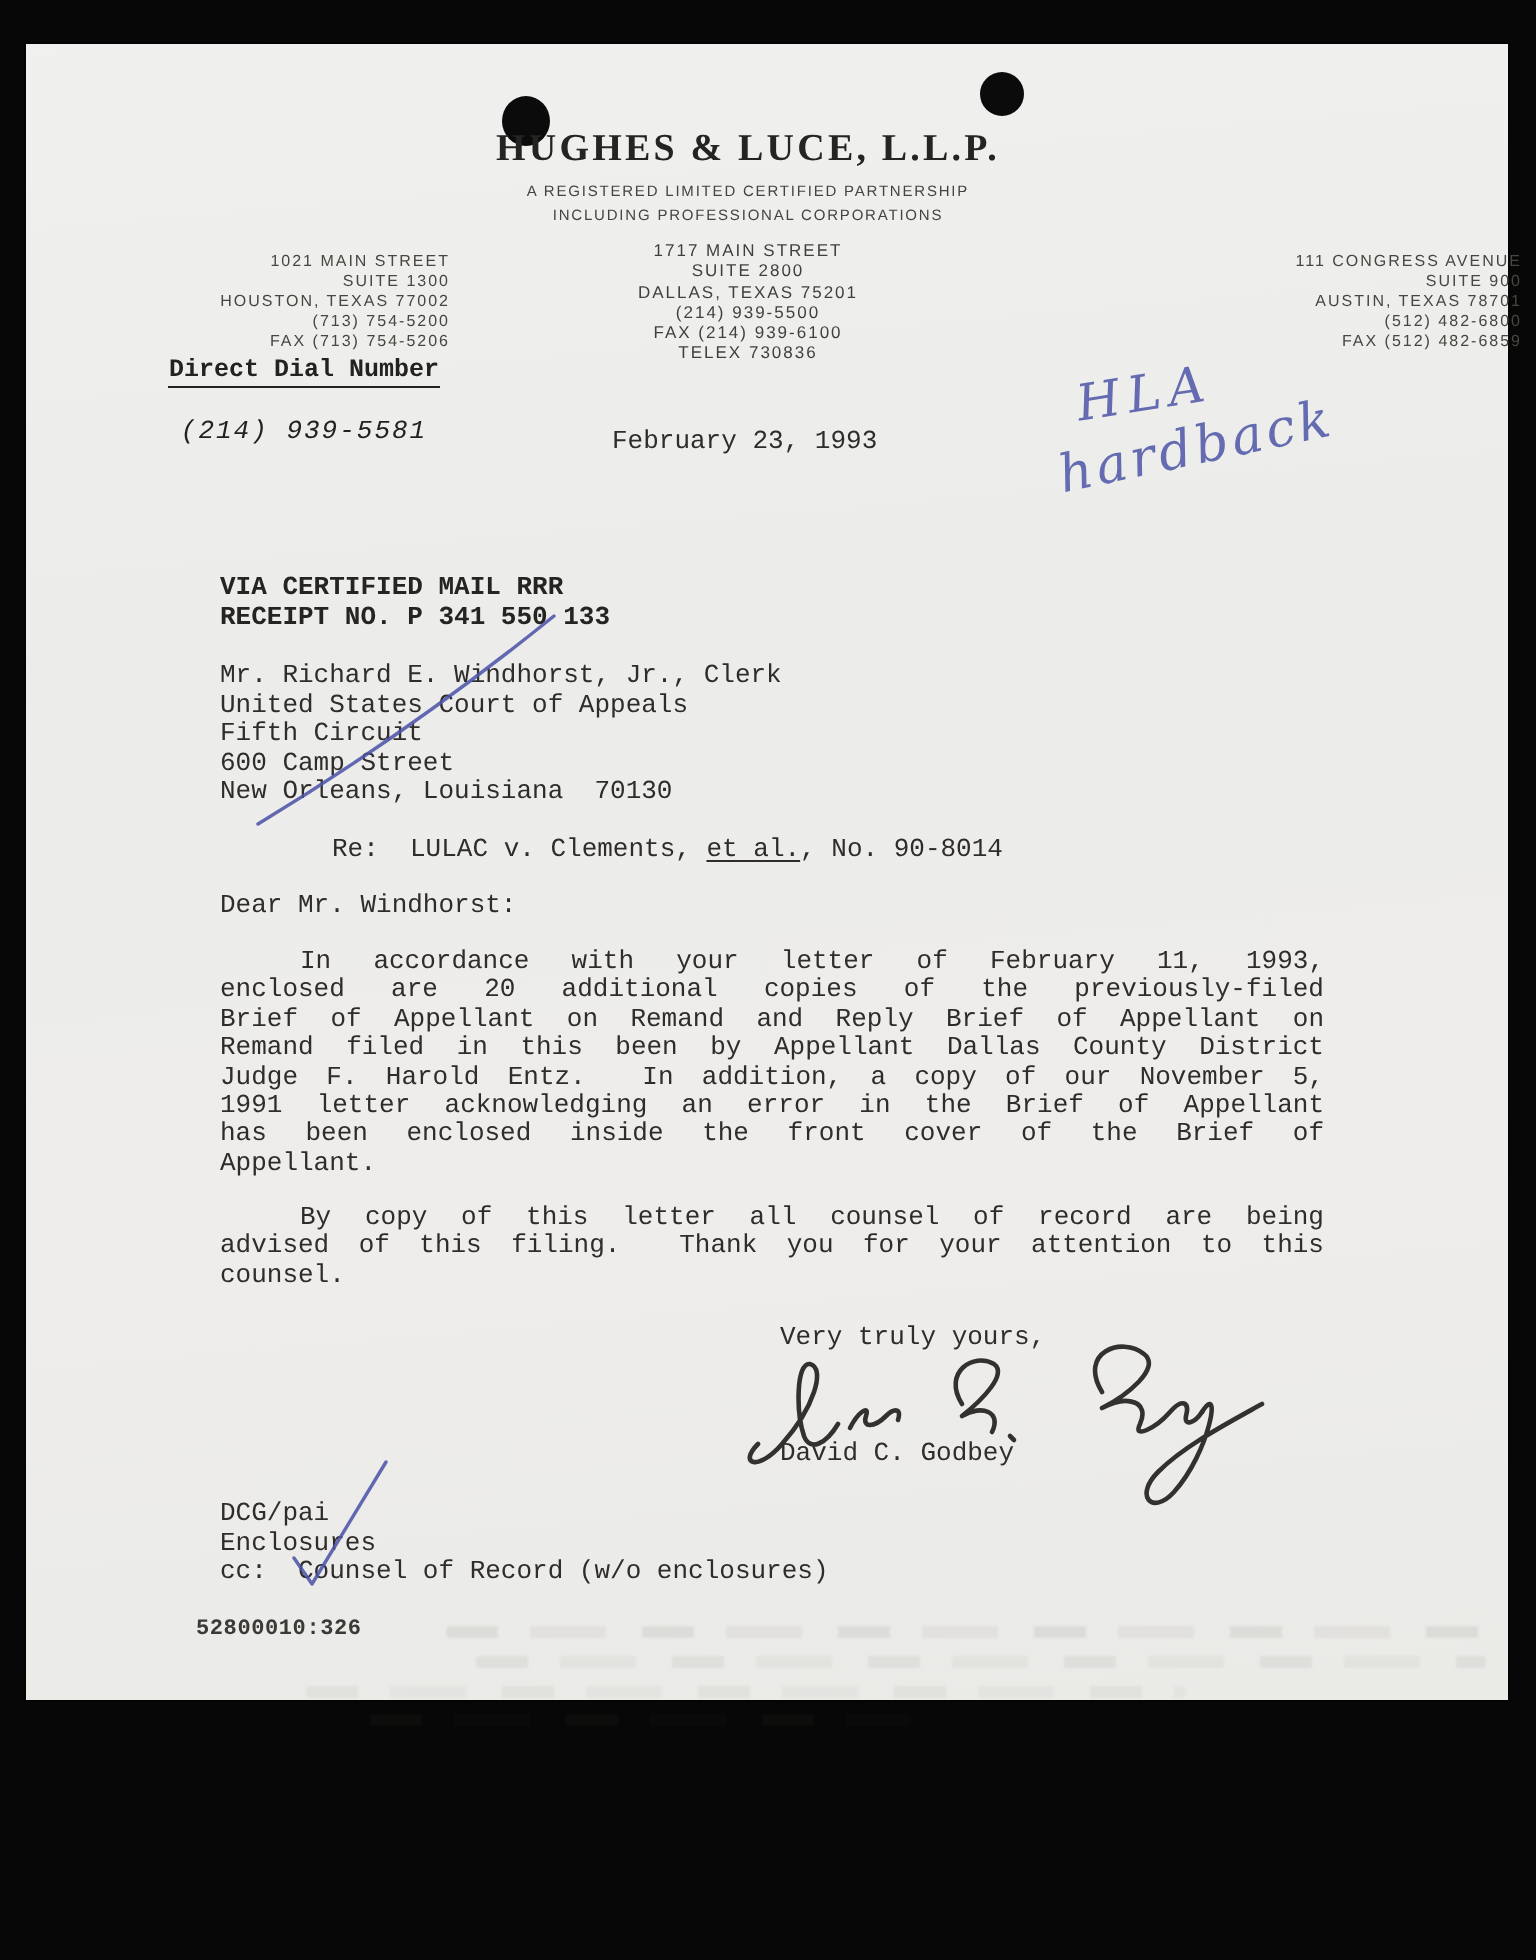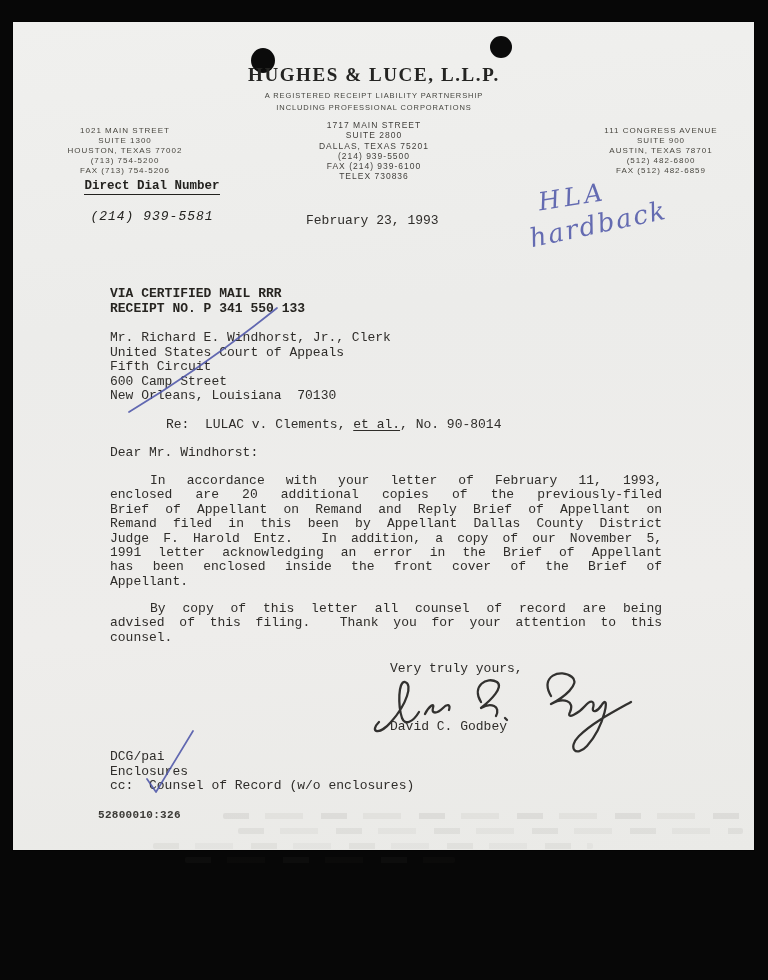--- a/index.html
+++ b/index.html
@@ -18,21 +18,21 @@
   .hole.h1{left:238px;top:26px;width:24px;height:25px;box-shadow:2px -6px 0 -8px #0b0b0b;}
   .hole.h2{left:477px;top:14px;width:22px;height:22px;}
 
   
   .lh-center{position:absolute;left:161px;top:42px;width:400px;text-align:center;color:#2a2a27;}
   .firm{font-family:"Liberation Serif",serif;font-size:19px;letter-spacing:1.6px;font-weight:bold;color:#242422;}
   .lh-sub{font-size:7.5px;letter-spacing:.9px;color:#45453f;margin-top:3px;}
   .lh-sub.first{margin-top:5px;}
   .lh-line{font-size:8.5px;letter-spacing:1px;color:#413f3b;line-height:10.3px;}
   .lh-addr{margin-top:8px;}
-  .lh-side{position:absolute;width:200px;text-align:center;top:104px;}
+  .lh-side{position:absolute;width:200px;text-align:right;top:104px;}
   .lh-side .lh-line{font-size:8px;line-height:10px;color:#48463f;}
   .lh-left{left:12px;}
   .lh-right{left:548px;}
   .direct-dial{position:absolute;left:34px;top:153px;width:210px;text-align:center;}
   .dd-label{font-family:"Liberation Mono","DejaVu Sans Mono",monospace;font-size:12.5px;font-weight:bold;
     color:#23221f;display:inline-block;border-bottom:1.6px solid #23221f;padding-bottom:1px;}
   .dd-number{font-family:"Liberation Mono","DejaVu Sans Mono",monospace;font-size:13px;color:#23221f;margin-top:14px;letter-spacing:1px;font-style:italic;}
 
   
   .mono{font-family:"Liberation Mono","DejaVu Sans Mono",monospace;color:#2f2d2a;}
@@ -68,21 +68,21 @@
 </head>
 <body>
 
 <div class="paper">
 
   <div class="hole h1"></div>
   <div class="hole h2"></div>
 
   <div class="lh-center">
     <div class="firm">HUGHES &amp; LUCE, L.L.P.</div>
-    <div class="lh-sub first">A REGISTERED RECEIPT LIABILITY PARTNERSHIP</div>
+    <div class="lh-sub first">A REGISTERED LIMITED CERTIFIED PARTNERSHIP</div>
     <div class="lh-sub">INCLUDING PROFESSIONAL CORPORATIONS</div>
     <div class="lh-addr">
       <div class="lh-line">1717 MAIN STREET</div>
       <div class="lh-line">SUITE 2800</div>
       <div class="lh-line">DALLAS, TEXAS 75201</div>
       <div class="lh-line">(214) 939-5500</div>
       <div class="lh-line">FAX (214) 939-6100</div>
       <div class="lh-line">TELEX 730836</div>
     </div>
   </div>

